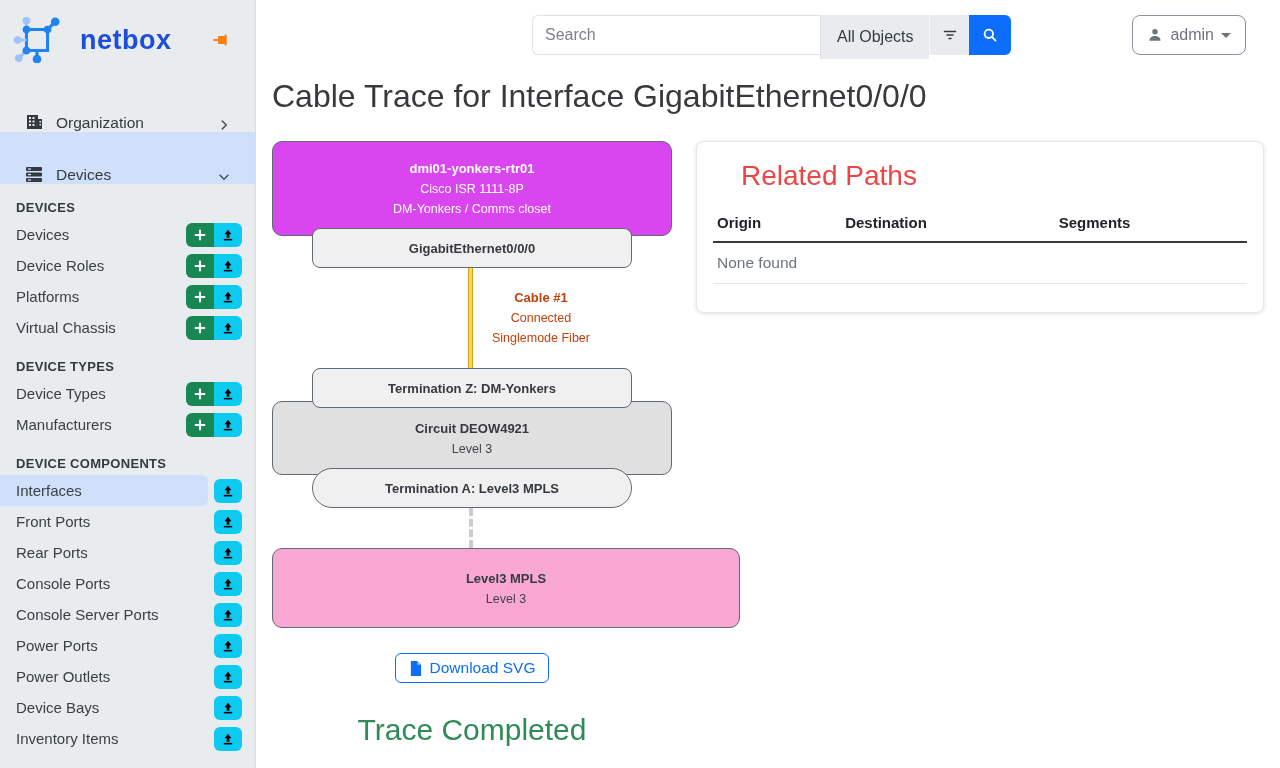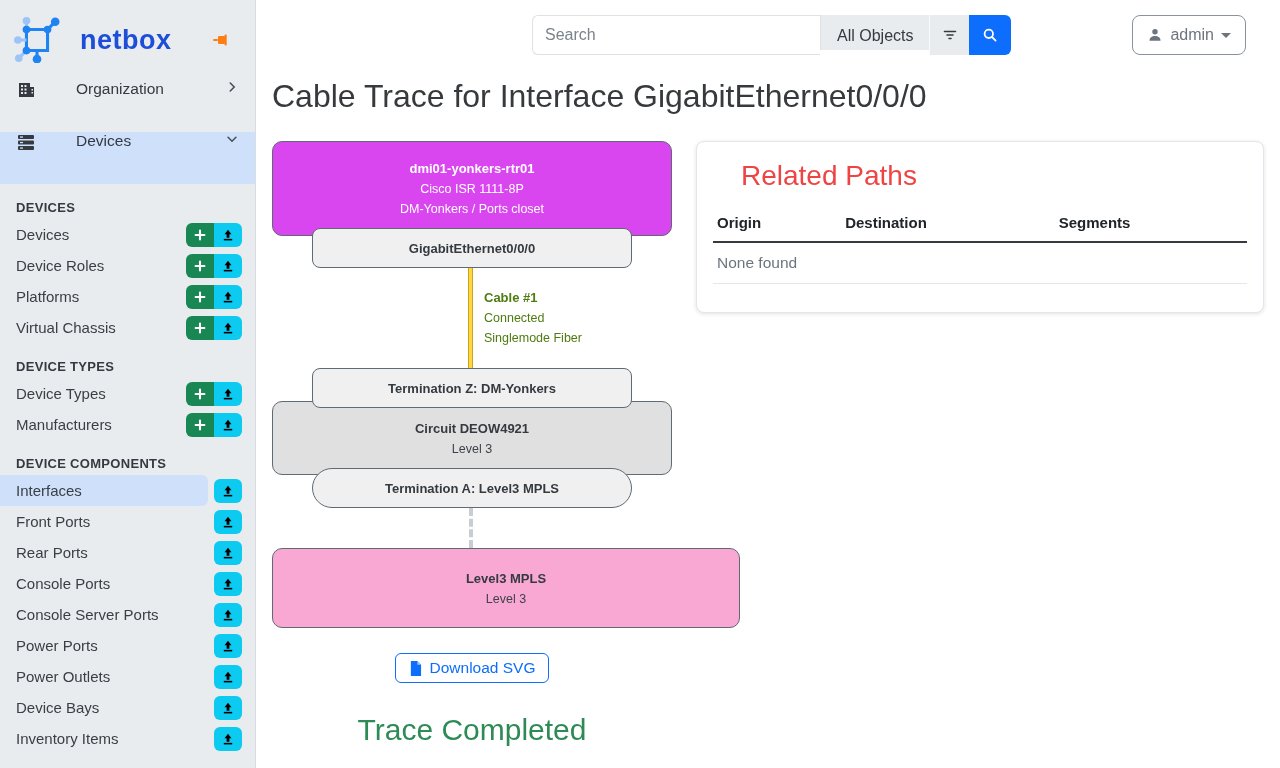--- a/index.html
+++ b/index.html
@@ -6,21 +6,21 @@
   html,body { width:1280px; height:768px; overflow:hidden; font-family:"Liberation Sans", sans-serif; background:#fff; }
   .app { display:flex; width:1280px; height:768px; }
 
   
   .sidebar { width:256px; height:768px; background:#e9ecef; border-right:1px solid #d9dde1; flex:0 0 256px; }
   .logo-row { height:80px; display:flex; align-items:center; padding-left:14px; }
   .logo-mark { width:46px; height:46px; }
   .logo-text { font-size:27px; font-weight:bold; color:#1d4ed8; letter-spacing:0.5px; margin-left:20px; }
   .pin-btn { margin-left:auto; margin-right:26px; background:none; border:none; cursor:pointer; width:18px; height:18px; }
 
-  .nav-top { display:flex; align-items:flex-start; height:52px; padding:0 16px; color:#343a40; font-size:15.5px; font-weight:500; cursor:pointer;gap:28px; }
+  .nav-top { display:flex; align-items:flex-end; height:52px; padding:0 24px; color:#343a40; font-size:15.5px; font-weight:500; cursor:pointer; }
   .nav-top.active { background:#cfe0fb; }
   .nav-top .nav-ic { width:20px; height:20px; margin-right:12px; flex:0 0 20px; }
   .nav-top .chev { margin-left:auto; width:14px; height:14px; }
 
   .group-header { margin-top:12px; padding:4px 0 4px 16px; font-size:13px; font-weight:bold; color:#343a40; letter-spacing:0.3px; }
   .g-item { display:flex; align-items:center; height:31px; position:relative; cursor:pointer; }
   .g-hl { flex:1; align-self:stretch; display:flex; align-items:center; padding-left:16px; margin-right:6px; border-radius:0 6px 6px 0; }
   .g-item.active .g-hl { background:#cfe0fb; }
   .g-label { font-size:15px; color:#3a3f44; }
   .g-btns { display:flex; margin-right:13px; }
@@ -28,38 +28,38 @@
   .btn-add { background:#198754; border-radius:6px 0 0 6px; }
   .btn-imp { background:#0dcaf0; border-radius:0 6px 6px 0; }
   .btn-imp.solo { border-radius:6px; }
 
   
   .main { flex:1; background:#fff; position:relative; padding:0 16px; }
   .topbar { height:70px; display:flex; align-items:center; position:relative; }
   .search-group { position:absolute; left:260px; top:15px; display:flex; height:40px; border-radius:6px; }
   .search-input { width:288px; height:40px; border:1px solid #dee2e6; border-right:none; border-radius:6px 0 0 6px; padding:0 12px; font-size:16px; color:#343a40; outline:none; }
   .search-input::placeholder { color:#7a828a; }
-  .scope-btn { height:35px; padding:12px 16px; background:#e9ecef; border:none; border-left:1px solid #dee2e6; font-size:16px; color:#343a40; cursor:pointer; }
+  .scope-btn { height:44px; padding:12px 16px; background:#e9ecef; border:none; border-left:1px solid #dee2e6; font-size:16px; color:#343a40; cursor:pointer; }
   .filter-btn { width:40px; height:40px; background:#e9ecef; border:none; border-left:1px solid #f8f9fa; cursor:pointer; display:flex; align-items:center; justify-content:center; }
   .go-btn { width:42px; height:40px; background:#0d6efd; border:none; border-radius:0 6px 6px 0; cursor:pointer; display:flex; align-items:center; justify-content:center; }
   .user-btn { position:absolute; right:18px; top:15px; height:40px; padding:0 14px; display:flex; align-items:center; gap:7px; background:#fff; border:1px solid #8a939b; border-radius:8px; color:#6c757d; font-size:16px; cursor:pointer; }
   .caret-down { width:0; height:0; border-left:5px solid transparent; border-right:5px solid transparent; border-top:5px solid #6c757d; }
 
   .page-title { font-size:32px; font-weight:400; color:#373a3c; margin:8px 0 26px 0; }
 
   .content-row { display:flex; align-items:flex-start; }
   .trace-col { width:400px; flex:0 0 400px; }
   .trace-canvas { position:relative; width:400px; height:487px; }
   .tbox { position:absolute; text-align:center; border:1px solid #5f6a72; }
   .box-device { left:0; top:0; width:400px; height:95px; background:#d946ef; border-radius:10px; z-index:1; color:#fff; padding-top:17px; }
   .box-device .l1 { font-size:13px; font-weight:bold; line-height:20px; }
   .box-device .l2 { font-size:12.5px; line-height:20px; }
   .box-iface { left:40px; top:87px; width:320px; height:40px; background:#f0f0f0; border-radius:8px; z-index:2; display:flex; align-items:center; justify-content:center; font-size:13px; font-weight:bold; color:#343a40; }
   .cable-line { position:absolute; left:196px; top:127px; width:5px; height:100px; background:#ffd83d; border-left:1px solid #c9a227; border-right:1px solid #c9a227; }
-  .cable-labels { position:absolute; left:212px; top:147px; text-align:left; color:#4d7c0f; }
+  .cable-labels { position:absolute; left:220px; top:147px; text-align:center; color:#c2410c; }
   .cable-labels .c1 { font-size:13px; font-weight:bold; line-height:20px; }
   .cable-labels .c2 { font-size:12.5px; line-height:20px; }
   .box-termz { left:40px; top:227px; width:320px; height:40px; background:#f0f0f0; border-radius:8px; z-index:2; display:flex; align-items:center; justify-content:center; font-size:13px; font-weight:bold; color:#343a40; }
   .box-circuit { left:0; top:260px; width:400px; height:74px; background:#e0e0e0; border-radius:10px; z-index:1; padding-top:17px; color:#343a40; }
   .box-circuit .l1 { font-size:13px; font-weight:bold; line-height:20px; }
   .box-circuit .l2 { font-size:12.5px; line-height:20px; color:#3d4349; }
   .box-terma { left:40px; top:327px; width:320px; height:40px; background:#f0f0f0; border-radius:20px; z-index:2; display:flex; align-items:center; justify-content:center; font-size:13px; font-weight:bold; color:#343a40; }
   .dotted-link { position:absolute; left:197px; top:367px; height:40px; width:0; border-left:4px dashed #c8cdd2; }
   .box-endpoint { left:0; top:407px; width:468px; height:80px; background:#f9a8d4; border-radius:10px; z-index:1; padding-top:20px; color:#343a40; }
   .box-endpoint .l1 { font-size:13px; font-weight:bold; line-height:20px; }
@@ -421,21 +421,21 @@
     <h1 class="page-title">Cable Trace for Interface GigabitEthernet0/0/0</h1>
 
     <div class="content-row">
 
       <div class="trace-col">
         <div class="trace-canvas">
 
           <div class="tbox box-device">
             <div class="l1">dmi01-yonkers-rtr01</div>
             <div class="l2">Cisco ISR 1111-8P</div>
-            <div class="l2">DM-Yonkers / Ports closet</div>
+            <div class="l2">DM-Yonkers / Comms closet</div>
           </div>
 
           <div class="tbox box-iface">
             <span>GigabitEthernet0/0/0</span>
           </div>
 
           <div class="cable-line"></div>
 
           <div class="cable-labels">
             <div class="c1">Cable #1</div>

